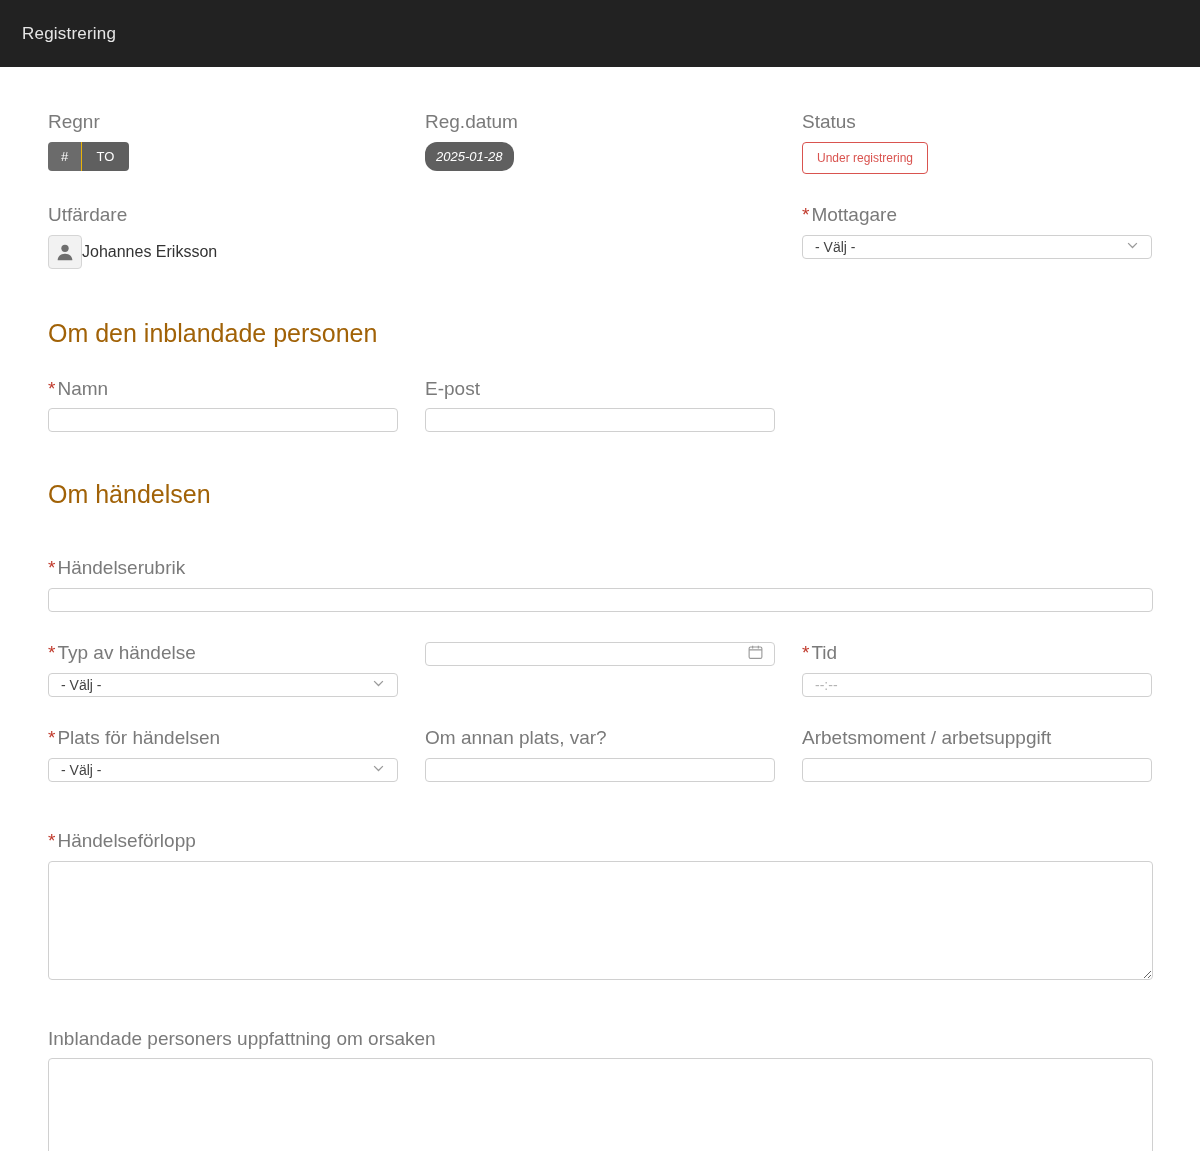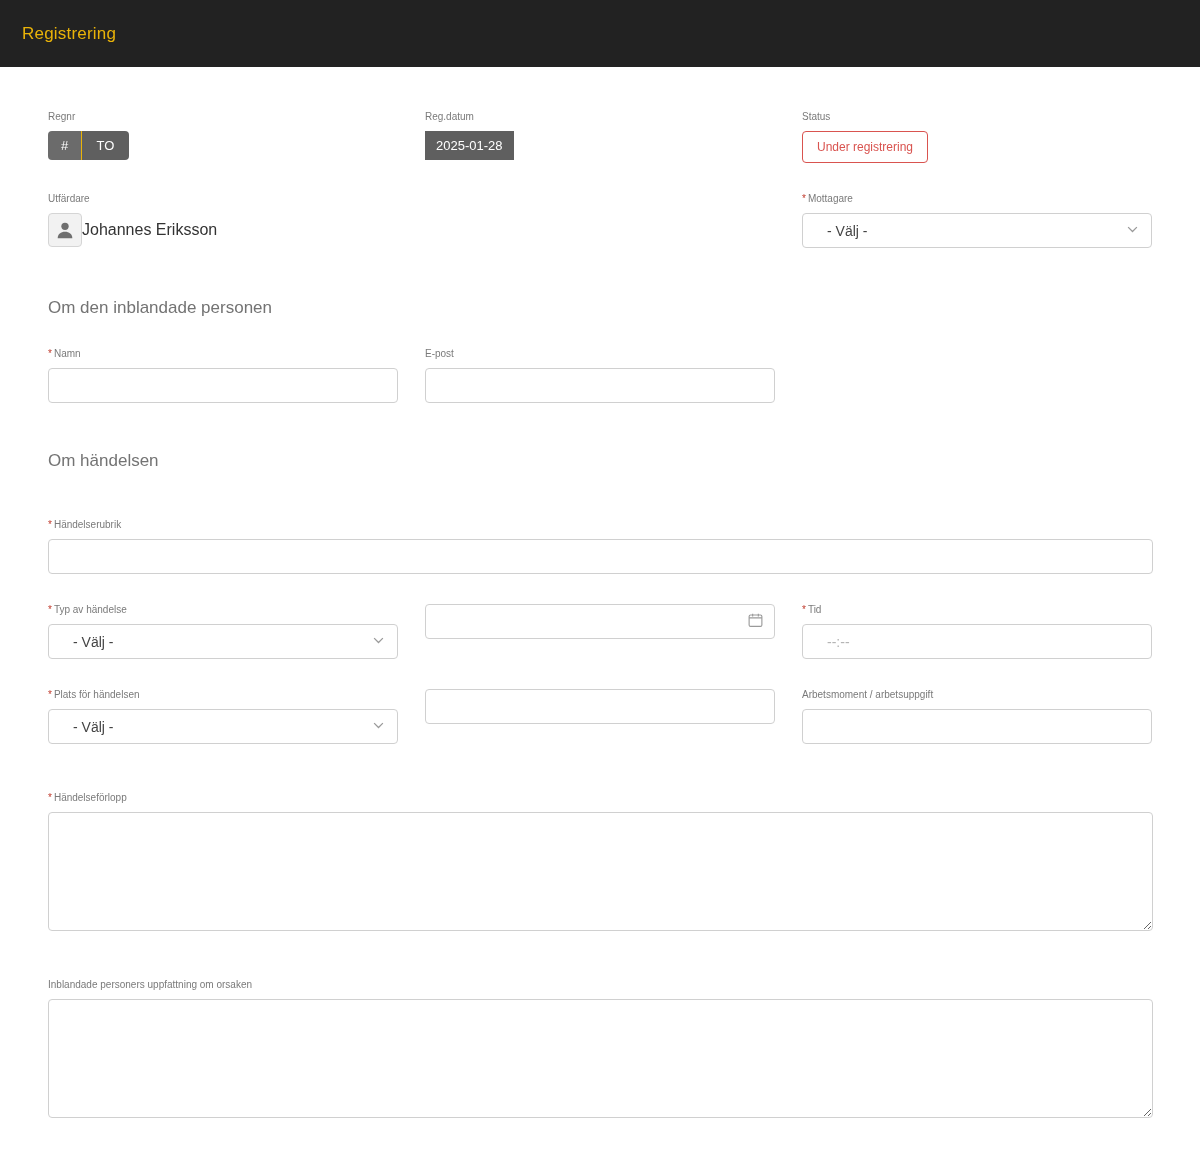--- a/index.html
+++ b/index.html
@@ -17,32 +17,32 @@
 
   
   .topbar {
     height: 67px;
     background: #222222;
     display: flex;
     align-items: center;
     padding: 0 22px;
   }
   .topbar-title {
-    color: #eab308;
+    color: #e5e5e5;
     font-size: 17px;
     letter-spacing: .2px;
   }
 
   
   .page {
     padding: 0 48px;
   }
 
   .label {
-    font-size: 10px;
+    font-size: 19px;
     color: #7a7a7a;
     margin-bottom: 8px;
     display: block;
     line-height: 1.2;
   }
   .req {
     color: #c0392b;
     margin-right: 2px;
   }
 
@@ -76,21 +76,22 @@
     min-width: 48px;
     border-left: 1px solid #eab308;
   }
 
   .datepill {
     display: inline-block;
     background: #5f5f5f;
     color: #ffffff;
     font-size: 13px;
     padding: 7px 11px;
-    border-radius: 0;
+    border-radius: 12px;
+    font-style: italic;
   }
 
   .status-badge {
     display: inline-block;
     border: 1px solid #d9534f;
     color: #d9534f;
     background: #ffffff;
     border-radius: 4px;
     font-size: 12px;
     padding: 8px 14px;
@@ -115,28 +116,28 @@
   }
   .avatar svg { display: block; }
   .issuer-name {
     font-size: 16px;
     color: #333333;
   }
 
   
   .ctrl {
     width: 100%;
-    height: 35px;
+    height: 24px;
     border: 1px solid #d0d0d0;
     border-radius: 4px;
     background: #ffffff;
     font-family: "Liberation Sans", sans-serif;
     font-size: 14px;
     color: #444444;
-    padding: 0 24px;
+    padding: 0 12px;
     outline: none;
   }
   .ctrl::placeholder { color: #b5b5b5; }
 
   .select-wrap { position: relative; width: 100%; }
   .select-wrap .ctrl { padding-right: 34px; }
   .chevron {
     position: absolute;
     right: 12px;
     top: 50%;
@@ -146,22 +147,22 @@
   }
   .cal-icon {
     position: absolute;
     right: 11px;
     top: 50%;
     transform: translateY(-50%);
     color: #9a9a9a;
   }
 
   .section-title {
-    font-size: 17px;
-    color: #737373;
+    font-size: 25px;
+    color: #a16207;
     font-weight: normal;
     margin: 0;
   }
 
   h2.s1 { margin-top: 50px; }
   h2.s2 { margin-top: 48px; }
 
   .fields-row { margin-top: 30px; }
 
   .wide-field { margin-top: 48px; }
@@ -306,20 +307,21 @@
         <input class="ctrl" readonly="" value="- Välj -" style="">
         <span class="chevron">
           <svg width="15" height="15" viewBox="0 0 24 24" fill="none" stroke="currentColor" stroke-width="2">
               <path d="M5 9l7 7 7-7"></path>
             </svg>
         </span>
       </div>
     </div>
 
     <div class="col">
+      <span class="label">Om annan plats, var?</span>
       <input class="ctrl" placeholder="" style="">
     </div>
 
     <div class="col c3">
       <span class="label">Arbetsmoment / arbetsuppgift</span>
       <input class="ctrl" placeholder="" style="">
     </div>
   </div>
 
   <div class="wide-field">

